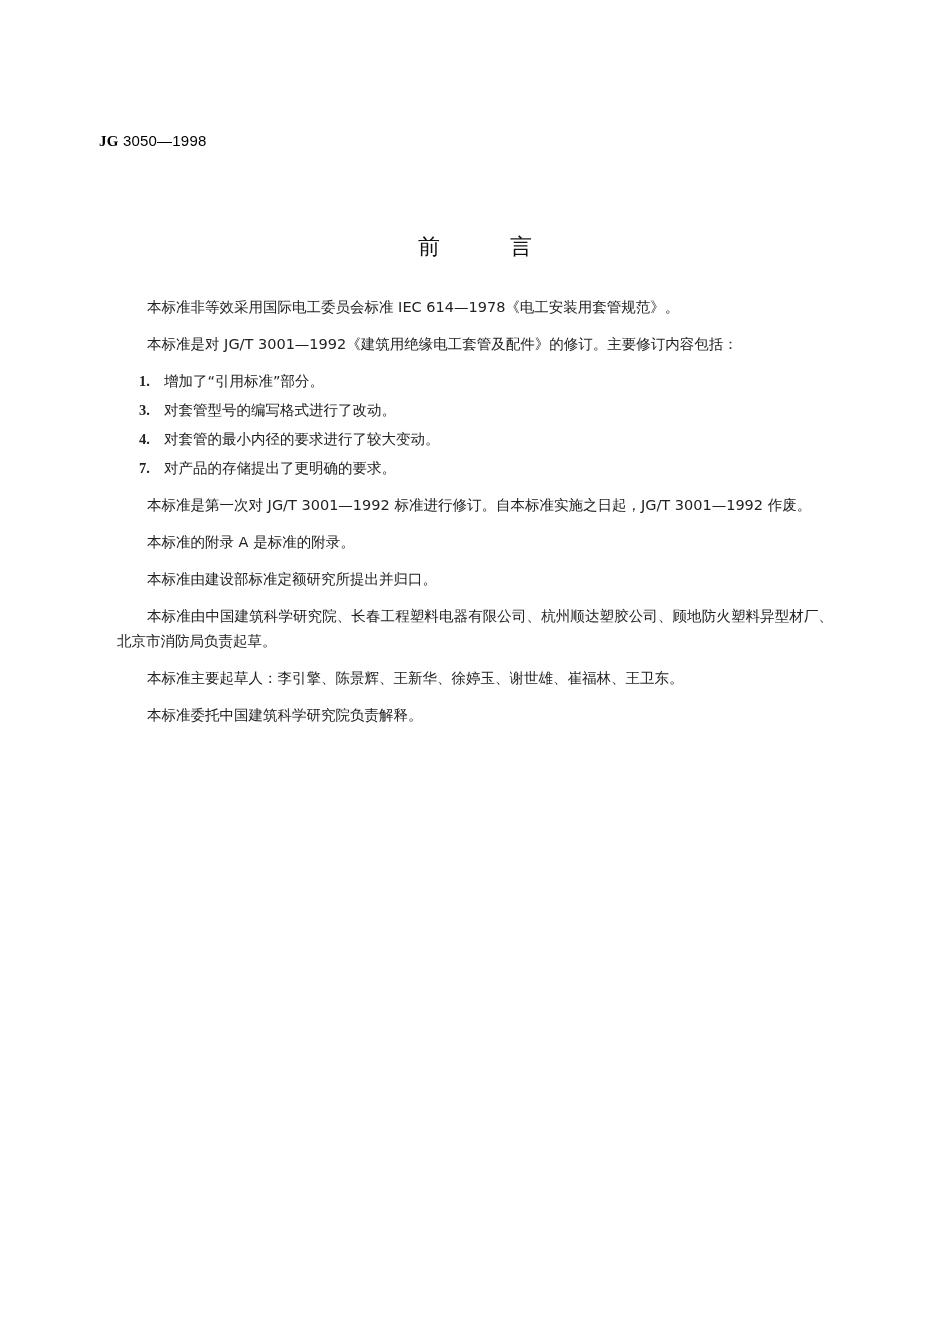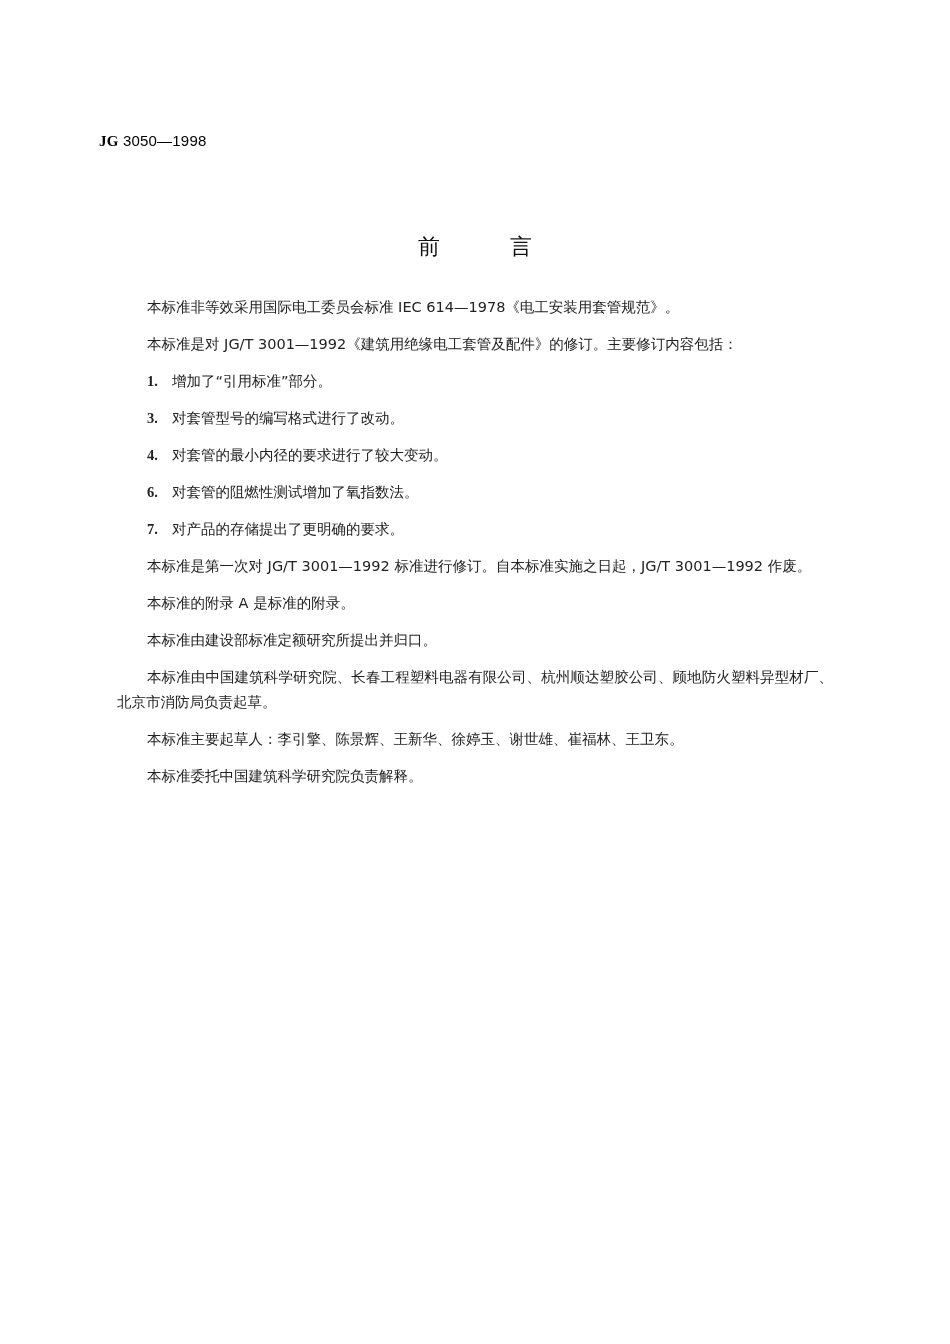--- a/index.html
+++ b/index.html
@@ -49,21 +49,21 @@
       line-height: 25px;
       font-family: "DejaVu Sans", sans-serif;
       color: #222;
     }
     .para {
       text-indent: 30px;
       margin: 12px;
       text-align: justify;
     }
     .list-item {
-      margin: 12px;
+      margin: 4px;
       padding-left: 30px;
     }
     .list-item .num {
       display: inline-block;
       width: 25px;
       font-family: "Liberation Serif", serif;
       font-weight: bold;
     }
   </style>
 </head>
@@ -78,21 +78,20 @@
 </div>
 
 <div class="body-text">
   <p class="para">本标准非等效采用国际电工委员会标准 IEC 614—1978《电工安装用套管规范》。</p>
   <p class="para">本标准是对 JG/T 3001—1992《建筑用绝缘电工套管及配件》的修订。主要修订内容包括：</p>
 
   <div>
     <p class="list-item"><span class="num">1.</span><span>增加了“引用标准”部分。</span></p>
     <p class="list-item"><span class="num">3.</span><span>对套管型号的编写格式进行了改动。</span></p>
     <p class="list-item"><span class="num">4.</span><span>对套管的最小内径的要求进行了较大变动。</span></p>
-    <p class="list-item"><span class="num">6.</span><span>对套管的阻燃性测试增加了氧指数法。</span></p>
     <p class="list-item"><span class="num">7.</span><span>对产品的存储提出了更明确的要求。</span></p>
   </div>
 
   <p class="para">本标准是第一次对 JG/T 3001—1992 标准进行修订。自本标准实施之日起，JG/T 3001—1992 作废。</p>
   <p class="para">本标准的附录 A 是标准的附录。</p>
   <p class="para">本标准由建设部标准定额研究所提出并归口。</p>
   <p class="para">本标准由中国建筑科学研究院、长春工程塑料电器有限公司、杭州顺达塑胶公司、顾地防火塑料异型材厂、北京市消防局负责起草。</p>
   <p class="para">本标准主要起草人：李引擎、陈景辉、王新华、徐婷玉、谢世雄、崔福林、王卫东。</p>
   <p class="para">本标准委托中国建筑科学研究院负责解释。</p>
 </div>

